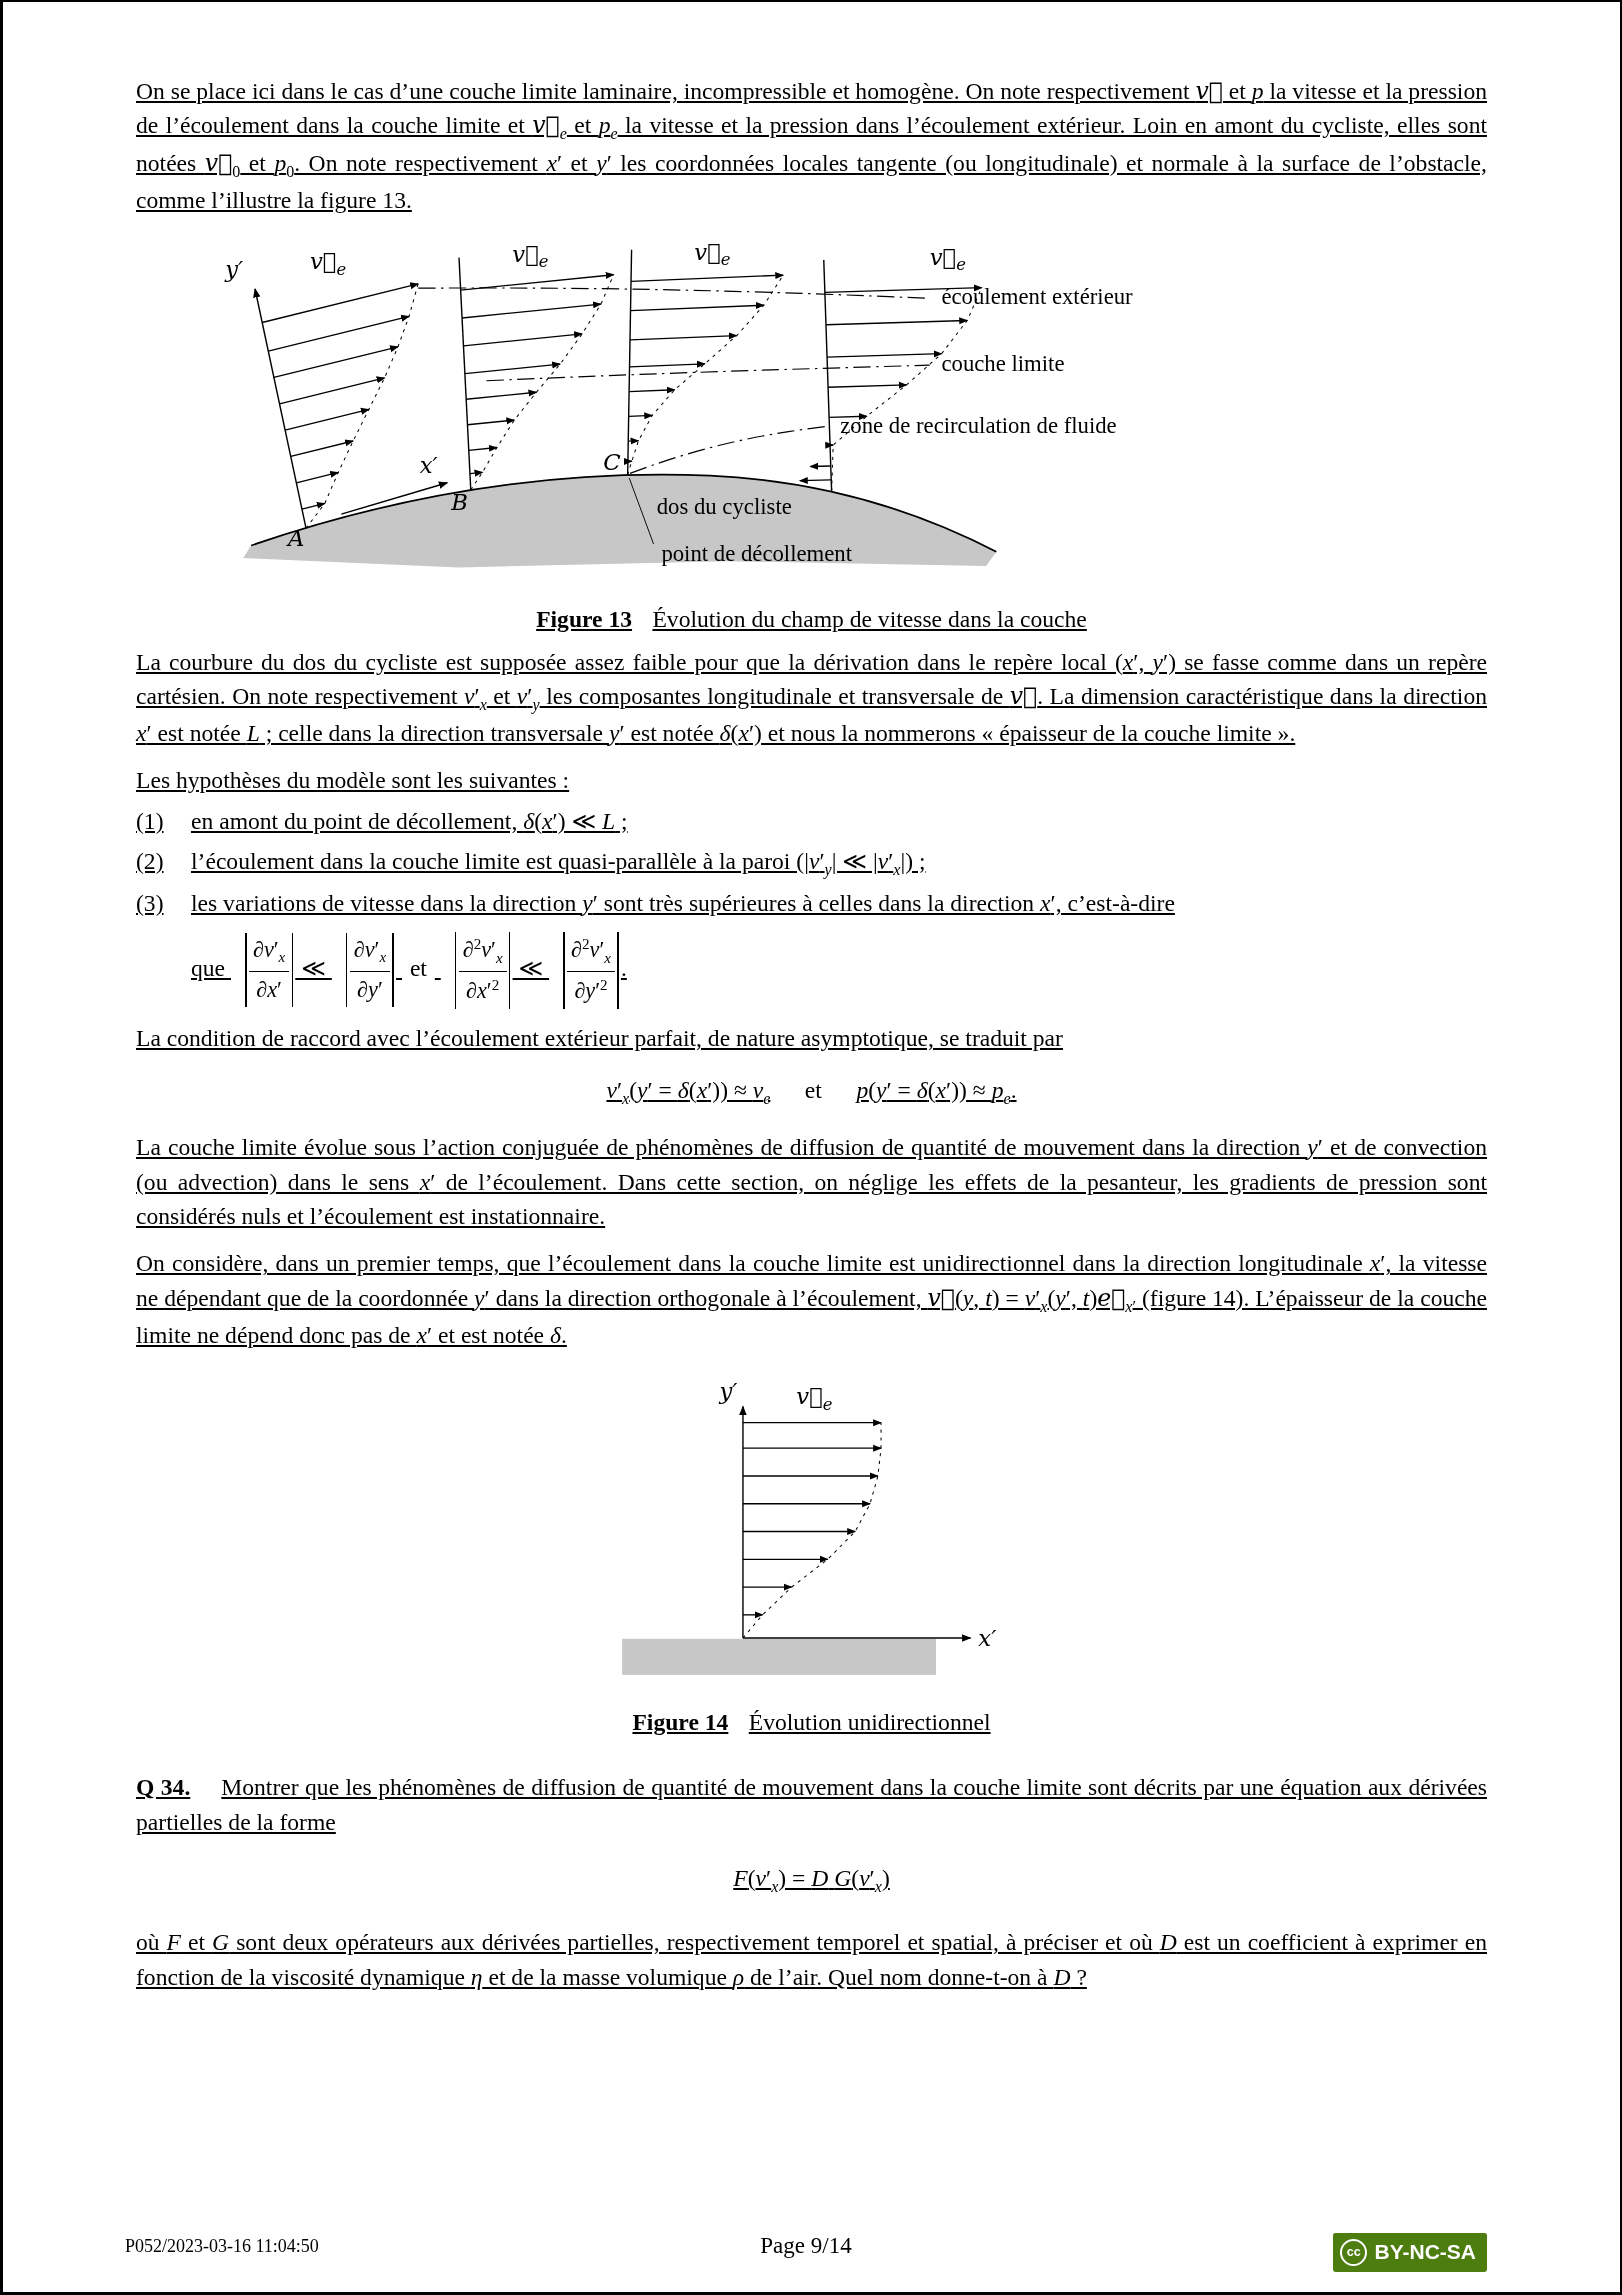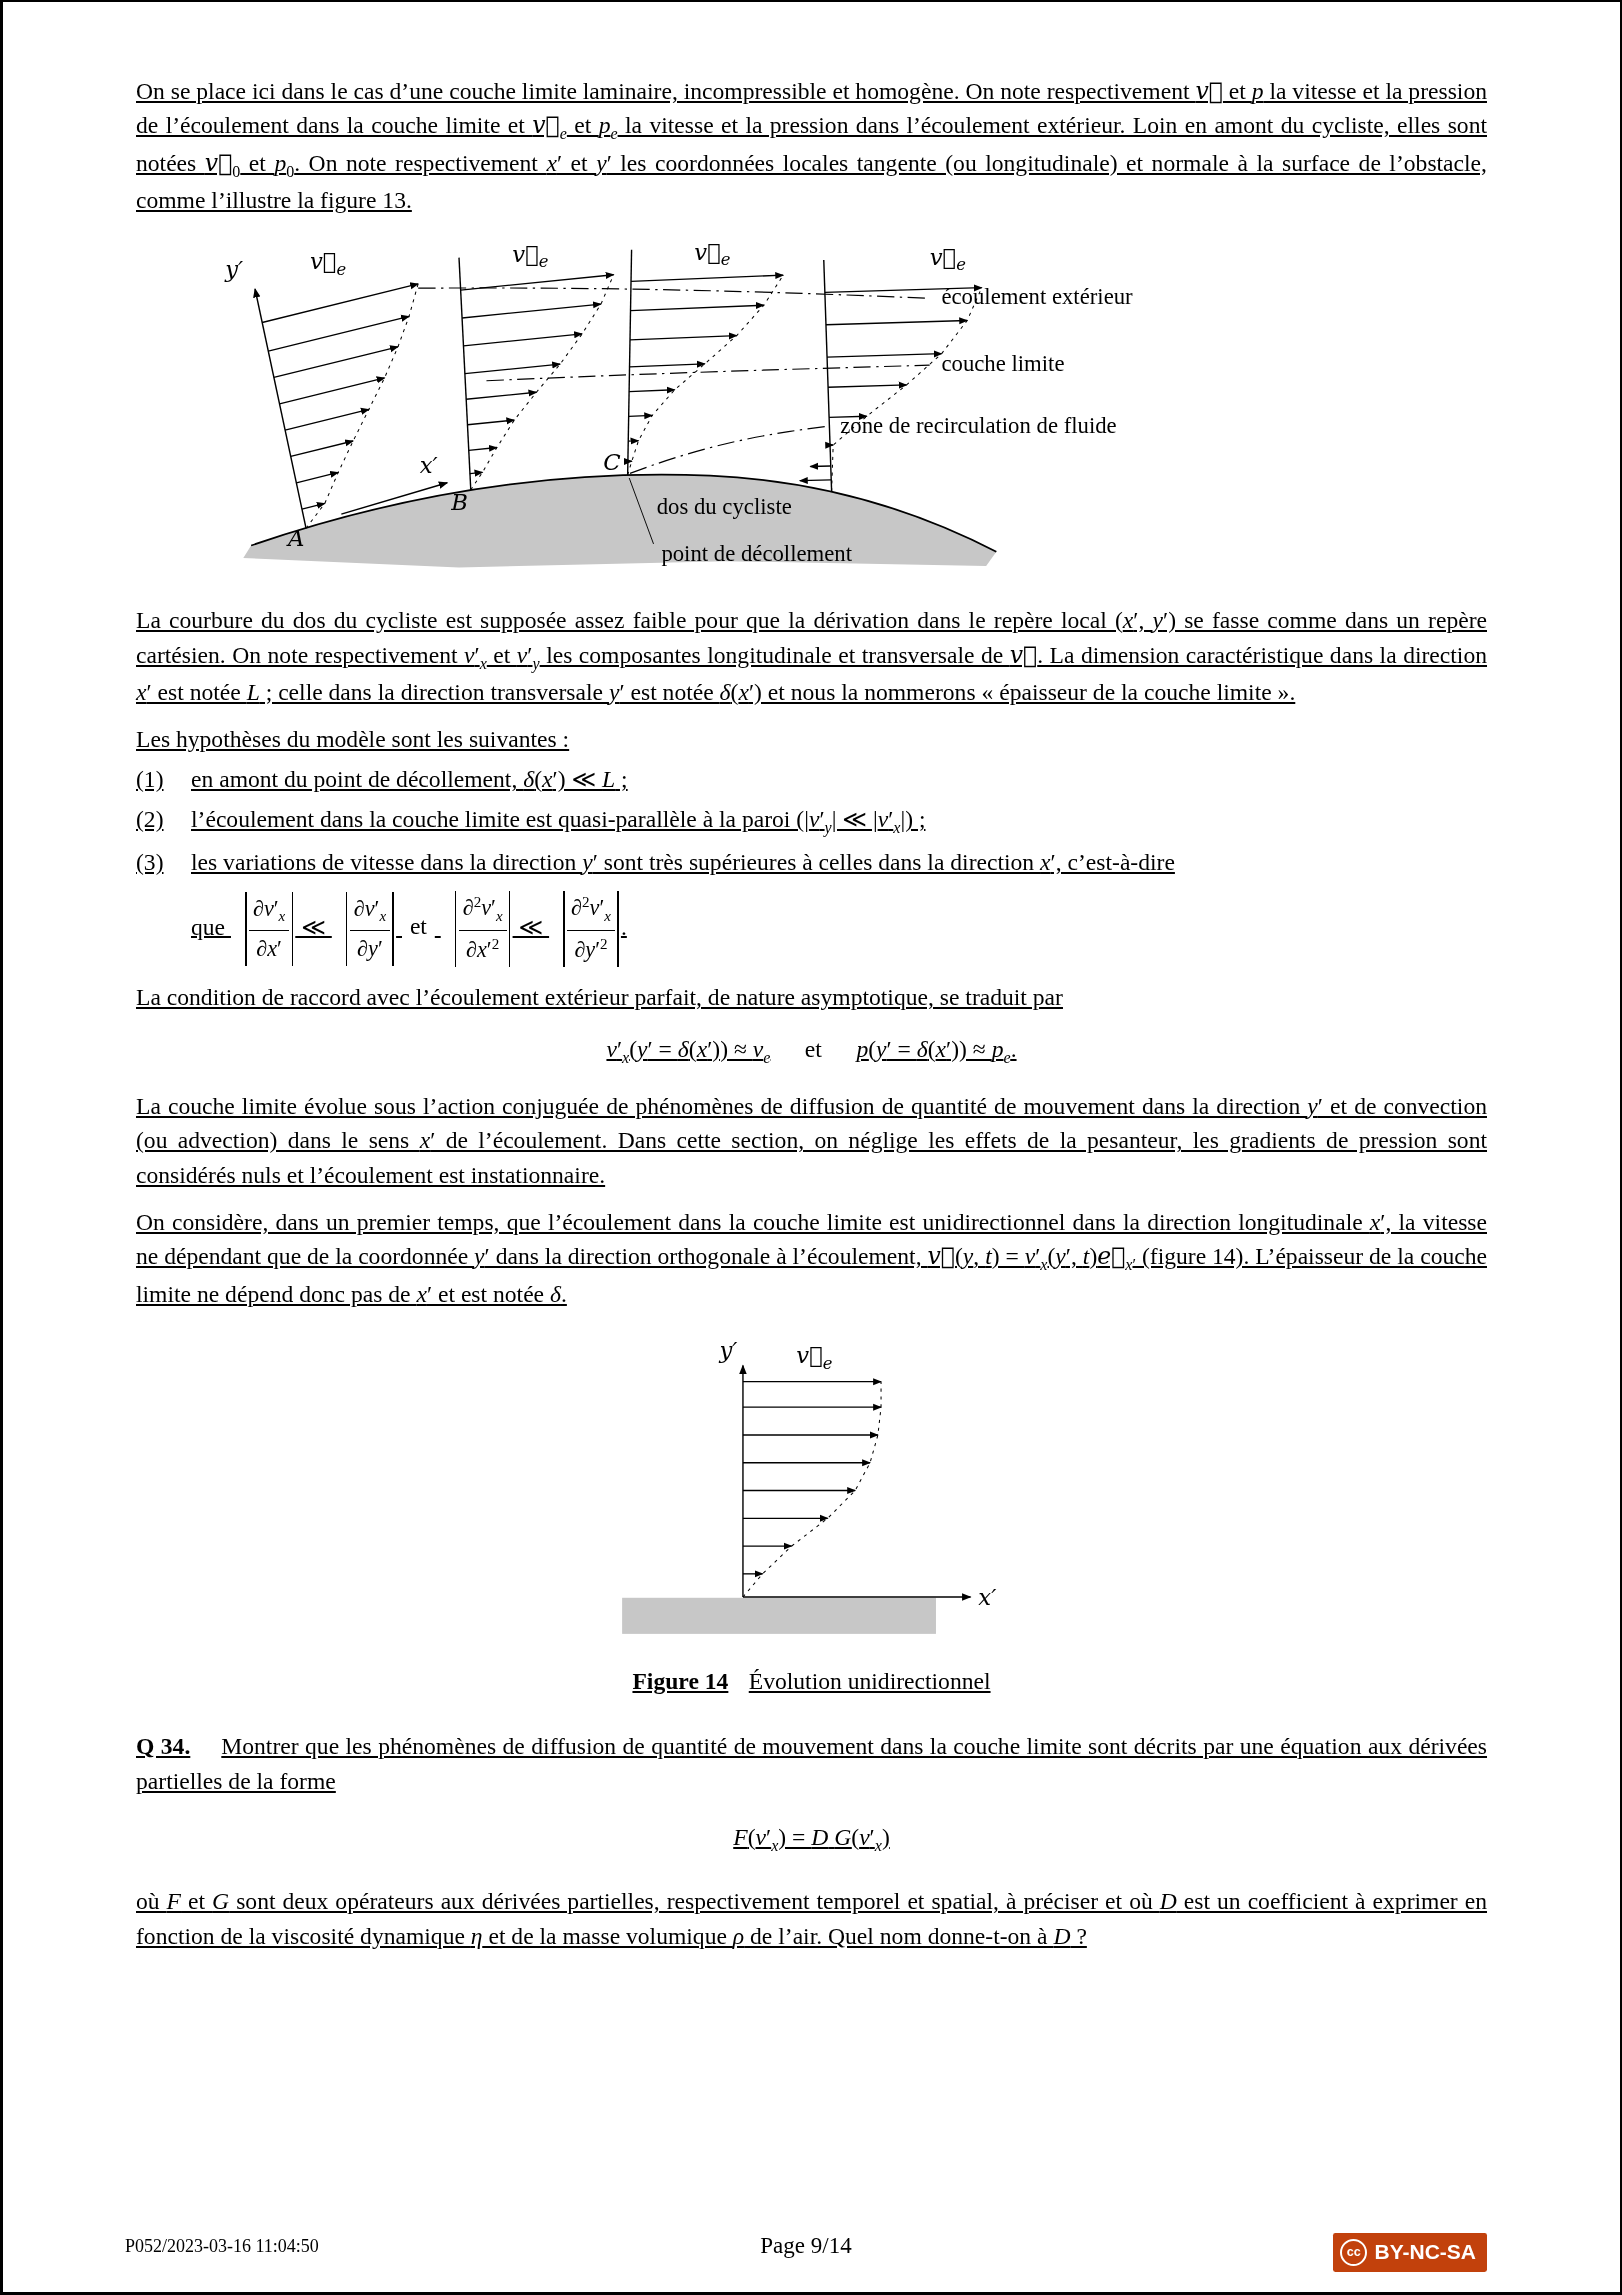--- a/index.html
+++ b/index.html
@@ -59,21 +59,21 @@
   .q-label{font-weight:bold;margin-right:31px;}
 
   .footer{
     position:absolute;left:122px;right:133px;bottom:20.4px;
     display:flex;align-items:center;
   }
   .footer-left{flex:1;font-size:18px;text-align:left;}
   .footer-center{flex:1;font-size:23px;text-align:center;}
   .footer-right{flex:1;display:flex;justify-content:flex-end;}
   .cc-badge{
-    background:#c2410c;color:#fff;display:inline-flex;align-items:center;gap:7px;
+    background:#4d7c0f;color:#fff;display:inline-flex;align-items:center;gap:7px;
     padding:3.9px 11px 3.9px 7px;border-radius:2.4px;
     font-family:"Liberation Sans",sans-serif;font-weight:bold;font-size:21px;margin-top:13px;
   }
   .cc-circle{
     width:23.6px;height:23.6px;border:2.4px solid #fff;border-radius:50%;
     display:inline-flex;align-items:center;justify-content:center;
     font-size:12.6px;font-weight:bold;
   }
 </style>
 </head>
@@ -154,20 +154,21 @@
           <line x1="773.9" y1="290.6" x2="747.9" y2="291.3" class="fig-arrow" marker-end="url(#arrowhead)"></line>
           <line x1="773.0" y1="264.0" x2="777.0" y2="263.9" class="fig-arrow" marker-end="url(#arrowhead)"></line>
           <line x1="771.8" y1="228.6" x2="819.8" y2="227.2" class="fig-arrow" marker-end="url(#arrowhead)"></line>
           <line x1="770.5" y1="190.3" x2="870.5" y2="187.3" class="fig-arrow" marker-end="url(#arrowhead)"></line>
           <line x1="769.2" y1="151.9" x2="915.2" y2="147.5" class="fig-arrow" marker-end="url(#arrowhead)"></line>
           <line x1="767.8" y1="110.6" x2="947.8" y2="105.2" class="fig-arrow" marker-end="url(#arrowhead)"></line>
           <line x1="766.4" y1="69.3" x2="966.4" y2="63.3" class="fig-arrow" marker-end="url(#arrowhead)"></line>
           <polyline points="775,323 777.0,263.9 819.8,227.2 870.5,187.3 915.2,147.5 947.8,105.2 966.4,63.3" class="fig-env"></polyline>
         </svg>
       <figcaption>
+        <div><b>Figure 13</b><span class="cap-gap"></span><span>Évolution du champ de vitesse dans la couche</span></div>
       </figcaption>
     </figure>
 
     <p>La courbure du dos du cycliste est supposée assez faible pour que la dérivation dans le repère local (<i>x</i>′, <i>y</i>′) se fasse comme dans un repère cartésien. On note respectivement <i>v</i>′<sub><i>x</i></sub> et <i>v</i>′<sub><i>y</i></sub> les composantes longitudinale et transversale de <i class="vec">v⃗</i>. La dimension caractéristique dans la direction <i>x</i>′ est notée <i>L</i> ; celle dans la direction transversale <i>y</i>′ est notée <i>δ</i>(<i>x</i>′) et nous la nommerons « épaisseur de la couche limite ».</p>
 
     <p style="margin-bottom:6.3px;">Les hypothèses du modèle sont les suivantes :</p>
 
     <div class="hyp-row">
       <span class="hyp-num">(1)</span>
       <span class="hyp-text">en amont du point de décollement, <i>δ</i>(<i>x</i>′) ≪ <i>L</i> ;</span>

